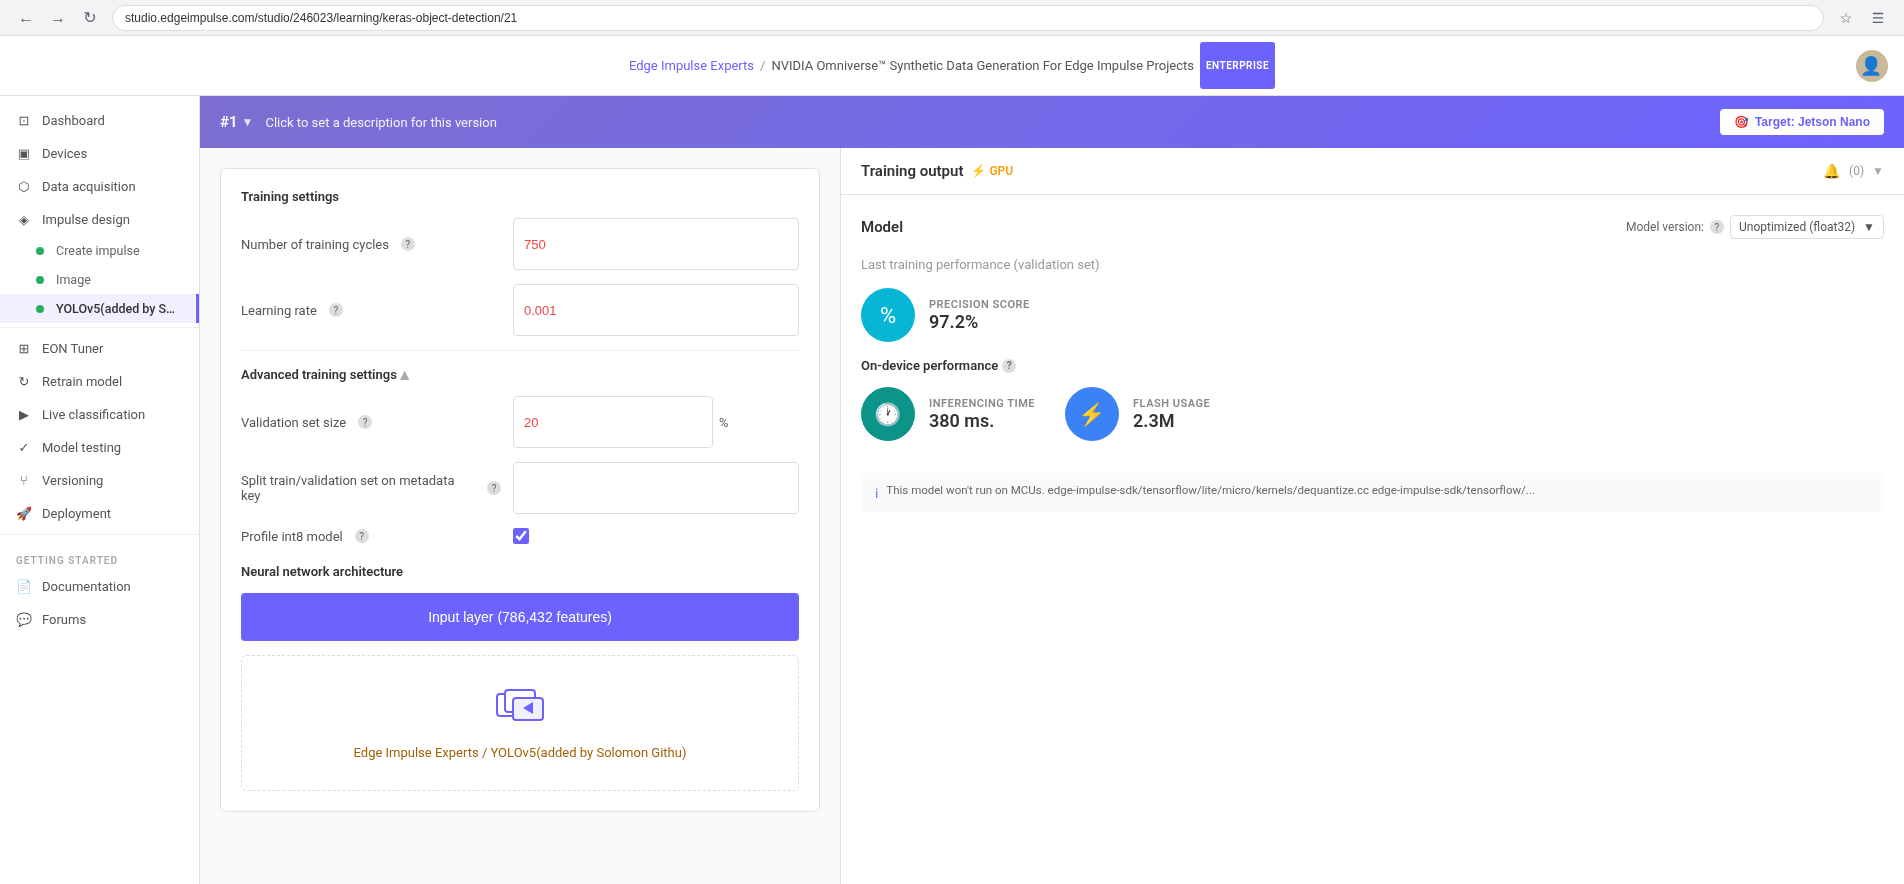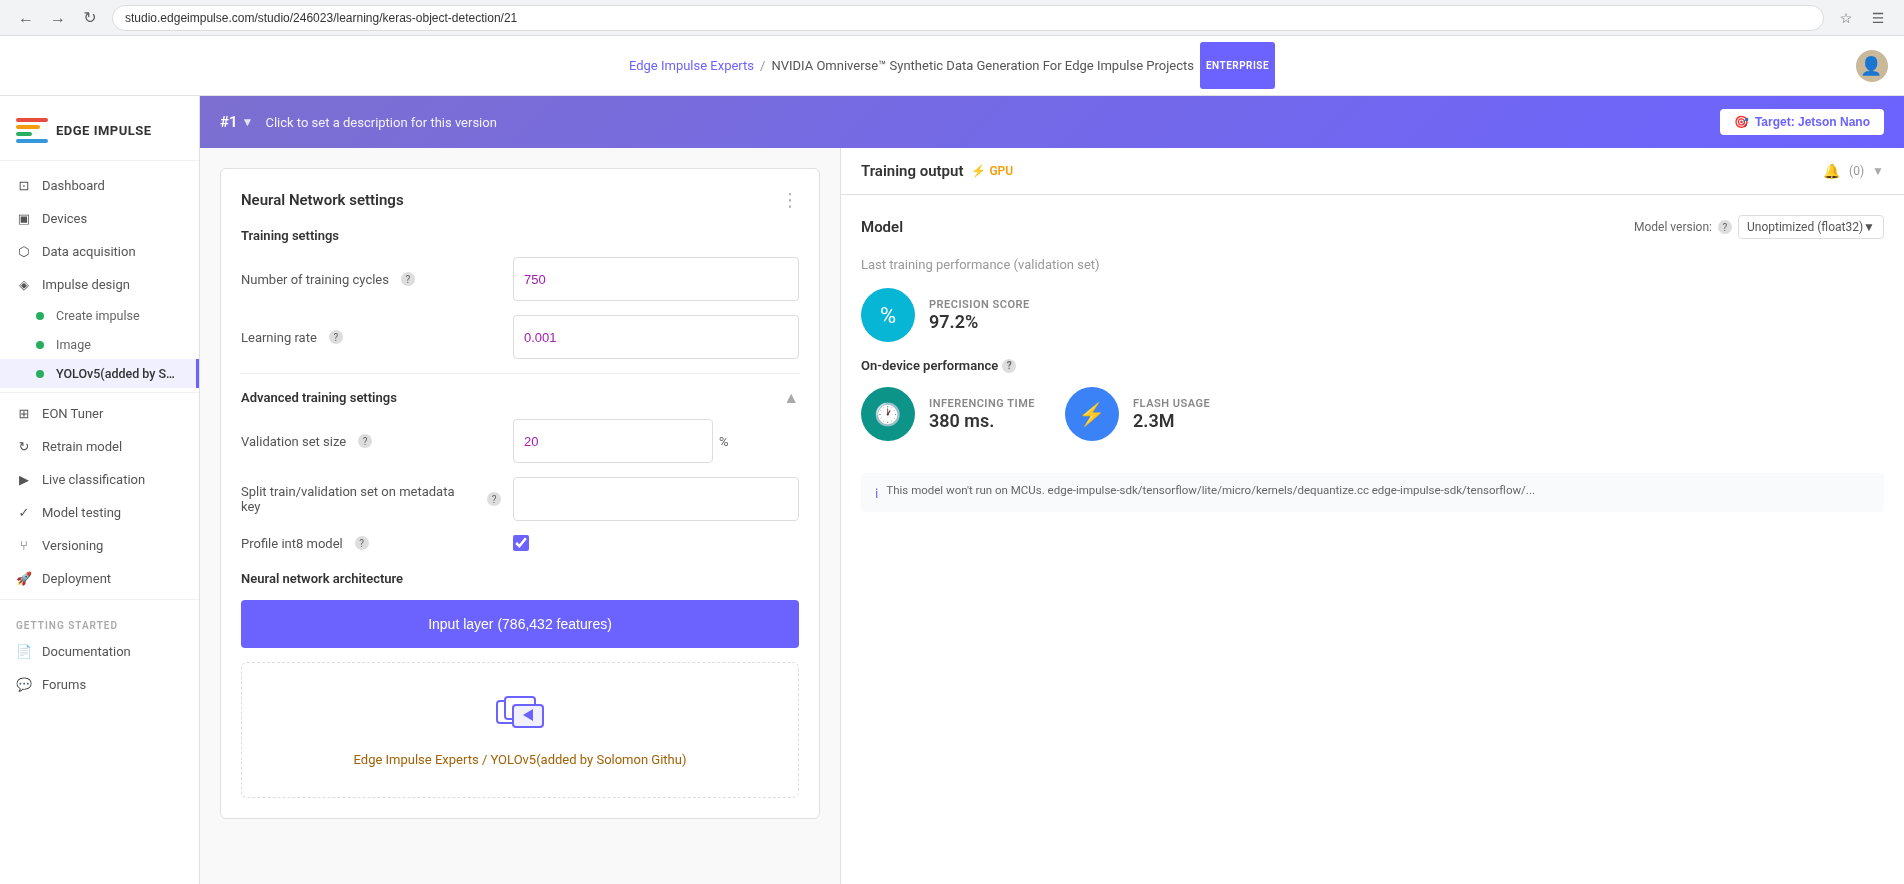--- a/index.html
+++ b/index.html
@@ -153,26 +153,26 @@
       width: 260px; flex-shrink: 0; color: #555; font-size: 13px;
       display: flex; align-items: center; gap: 12px;
     }
     .help-icon {
       width: 14px; height: 14px; border-radius: 50%;
       background: #ddd; color: #666; font-size: 10px;
       display: flex; align-items: center; justify-content: center;
       cursor: pointer; flex-shrink: 0;
     }
     .form-input {
-      flex: 1; height: 44px; border: 1px solid #ddd; border-radius: 4px;
-      padding: 0 10px; font-size: 13px; color: #a21caf; background: white;
+      flex: 1; height: 52px; border: 1px solid #ddd; border-radius: 4px;
+      padding: 0 10px; font-size: 13px; color: #ef4444; background: white;
     }
 
     .advanced-header {
-      display: flex; align-items: center; justify-content: space-between;
+      display: flex; align-items: center; justify-content: flex-start;
       padding: 14px 0 12px; border-top: 1px solid #f0f0f0; margin-top: 4px;
     }
     .advanced-title { font-size: 13px; font-weight: 600; color: #333; }
     .collapse-btn { color: #aaa; cursor: pointer; font-size: 16px; }
 
     .input-with-suffix { display: flex; align-items: center; gap: 6px; flex: 1; }
     .suffix-label { color: #666; font-size: 13px; }
 
     .checkbox-input {
       width: 16px; height: 16px; accent-color: #6c63ff; cursor: pointer;
@@ -217,21 +217,21 @@
       margin-bottom: 18px;
     }
     .model-title { font-size: 15px; font-weight: 600; color: #333; }
     .model-version {
       display: flex; align-items: center; gap: 6px;
       font-size: 12px; color: #666;
     }
     .version-select {
       border: 1px solid #ddd; border-radius: 4px; padding: 4px 8px;
       font-size: 12px; color: #555; cursor: pointer; background: white;
-      display: flex; align-items: center; gap: 0;
+      display: flex; align-items: center; gap: 8px;
     }
 
     .perf-section-title { font-size: 13px; color: #666; margin-bottom: 16px; }
     .perf-section-title span { font-weight: 400; color: #999; }
 
     .metric-row { display: flex; align-items: center; gap: 14px; margin-bottom: 16px; }
     .metric-circle {
       width: 54px; height: 54px; border-radius: 50%;
       display: flex; align-items: center; justify-content: center;
       flex-shrink: 0;
@@ -286,29 +286,20 @@
       <span class="enterprise-badge">ENTERPRISE</span>
     </div>
     <div class="user-avatar">
       <span style="font-size:18px;">👤</span>
     </div>
   </div>
 
   <div class="main-content">
 
     <div class="sidebar">
-      <div class="sidebar-logo">
-        <div class="logo-icon">
-          <div class="logo-bar logo-bar-1"></div>
-          <div class="logo-bar logo-bar-2"></div>
-          <div class="logo-bar logo-bar-3"></div>
-          <div class="logo-bar logo-bar-4"></div>
-        </div>
-        <span class="logo-text">EDGE IMPULSE</span>
-      </div>
 
       <nav class="sidebar-nav">
         <div class="sidebar-item">
           <span class="sidebar-item-icon">⊡</span>
           <span>Dashboard</span>
         </div>
         <div class="sidebar-item">
           <span class="sidebar-item-icon">▣</span>
           <span>Devices</span>
         </div>
@@ -381,24 +372,20 @@
         <button class="target-btn">
           <span>🎯</span>
           <span>Target: Jetson Nano</span>
         </button>
       </div>
 
       <div class="panels-container">
 
         <div class="left-panel">
           <div class="settings-card">
-            <div class="settings-card-header">
-              <span class="settings-title">Neural Network settings</span>
-              <span class="three-dots">⋮</span>
-            </div>
 
             <div class="section-header">Training settings</div>
 
             <div class="form-row">
               <label class="form-label">
                 <span>Number of training cycles</span>
                 <span class="help-icon">?</span>
               </label>
               <input class="form-input" type="text" value="750" style="">
             </div>

